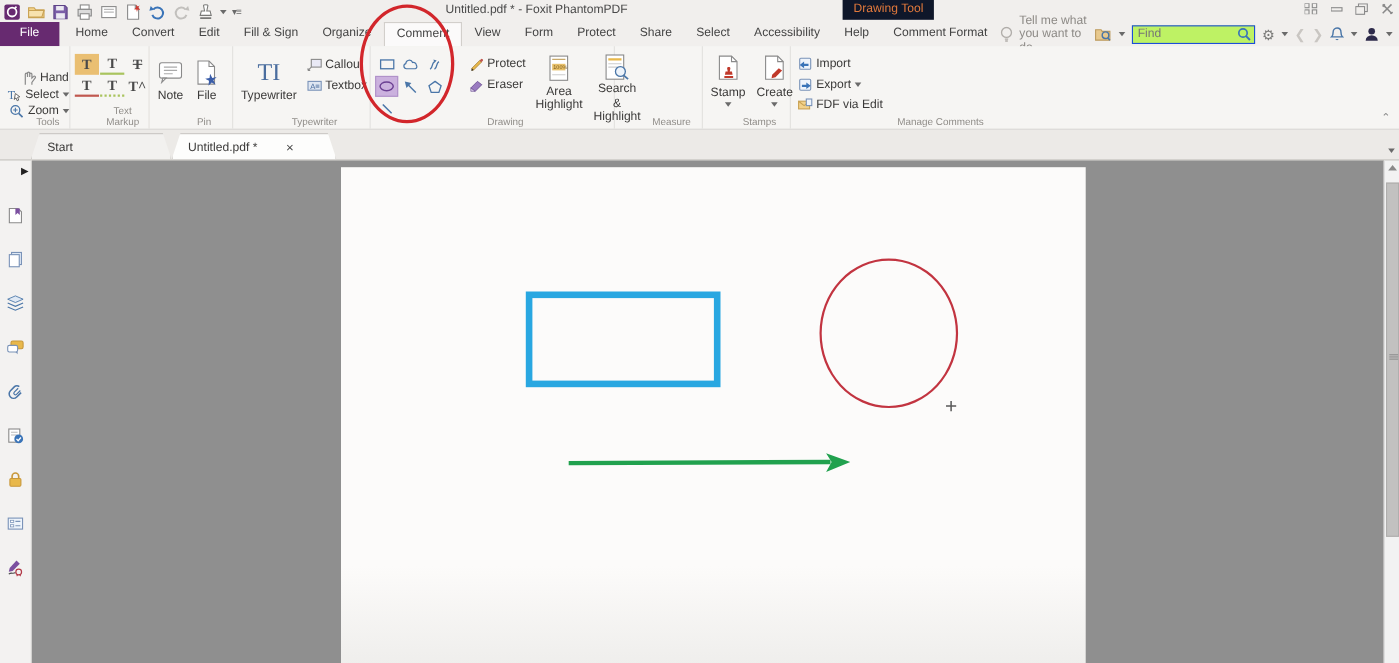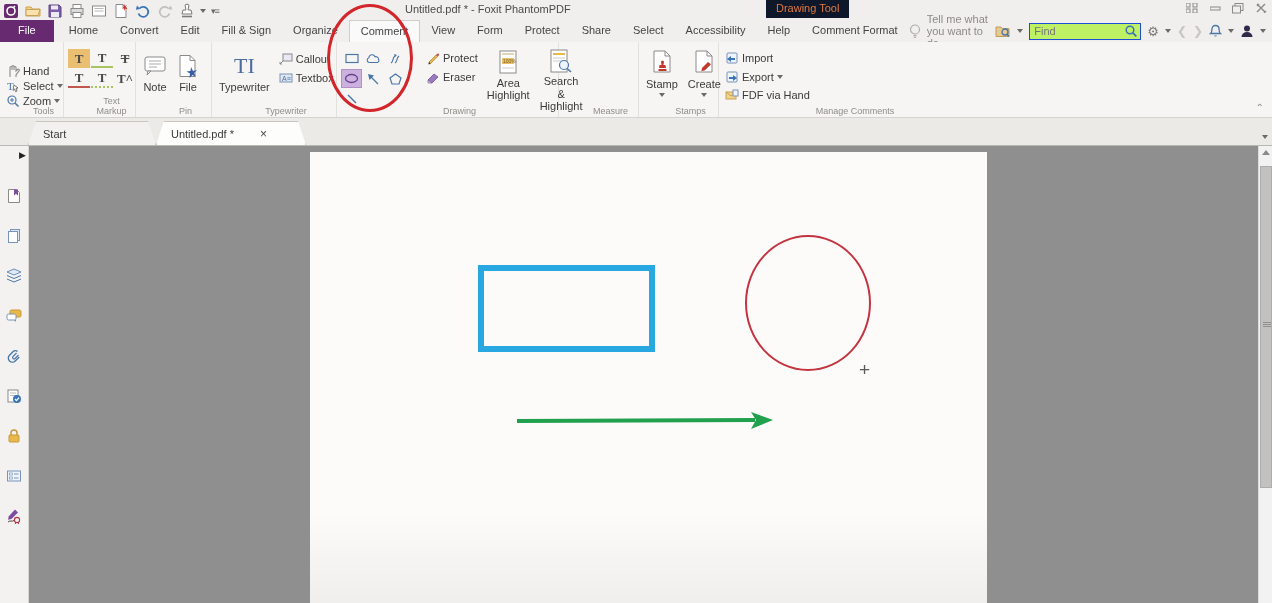--- a/index.html
+++ b/index.html
@@ -232,21 +232,21 @@
             <path d="M1.5 13 a5.5 5 0 0 1 11 0z" fill="#2d2a4a"></path>
           </svg>
       </span>
       <span class="caret"></span>
     </div>
   </div>
 
   <div class="ribbon">
 
     <div class="rgroup" style="width:64px;">
-      <div class="vstack" style="margin-top:19px;">
+      <div class="vstack" style="margin-top:19px;align-items:flex-end;">
         <div class="sbtn">
           <svg class="icon14" viewBox="0 0 14 14">
               <path d="M4 13 V6 M4 6 V3.5 a1 1 0 0 1 2 0 V6 M6 6 V2.5 a1 1 0 0 1 2 0 V6 M8 6 V3.5 a1 1 0 0 1 2 0 V7 l1.5-1.5 a1 1 0 0 1 1.5 1.4 L10 11 v2" fill="none" stroke="#8a8a8a" stroke-width="1.1"></path>
             </svg>
           <span>Hand</span>
         </div>
         <div class="sbtn">
           <svg class="icon14" viewBox="0 0 14 14">
               <text x="1" y="11" font-size="11" font-family="serif" fill="#4a76a8">T</text>
               <path d="M8 6 l4 3 -2 .4 1 2.6 -1.4 .6 -1-2.6 -1.6 1.4z" fill="#fff" stroke="#555" stroke-width=".8"></path>
@@ -462,21 +462,21 @@
             </svg>
           <span>Export</span>
           <span class="caret"></span>
         </div>
         <div class="sbtn">
           <svg class="icon14" viewBox="0 0 14 14">
               <rect x="1" y="4" width="10" height="7" fill="#f3d28a" stroke="#c9a253"></rect>
               <path d="M1 4 l5 4 5-4" fill="none" stroke="#c9a253"></path>
               <rect x="8" y="2" width="5" height="6" fill="#eef4fb" stroke="#7a93b8"></rect>
             </svg>
-          <span>FDF via Hand</span>
+          <span>FDF via Edit</span>
         </div>
       </div>
       <span class="rgroup-label">Manage Comments</span>
     </div>
 
     <span class="ribbon-collapse">⌃</span>
   </div>
 
   <div class="doctabbar">
     <div class="dtab">

